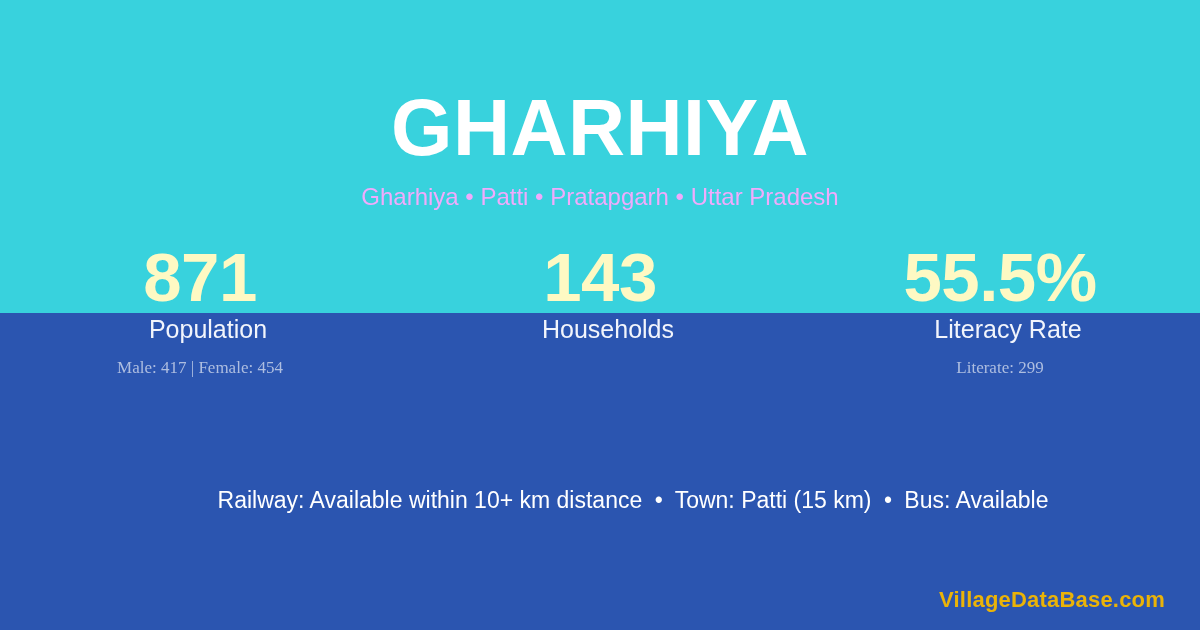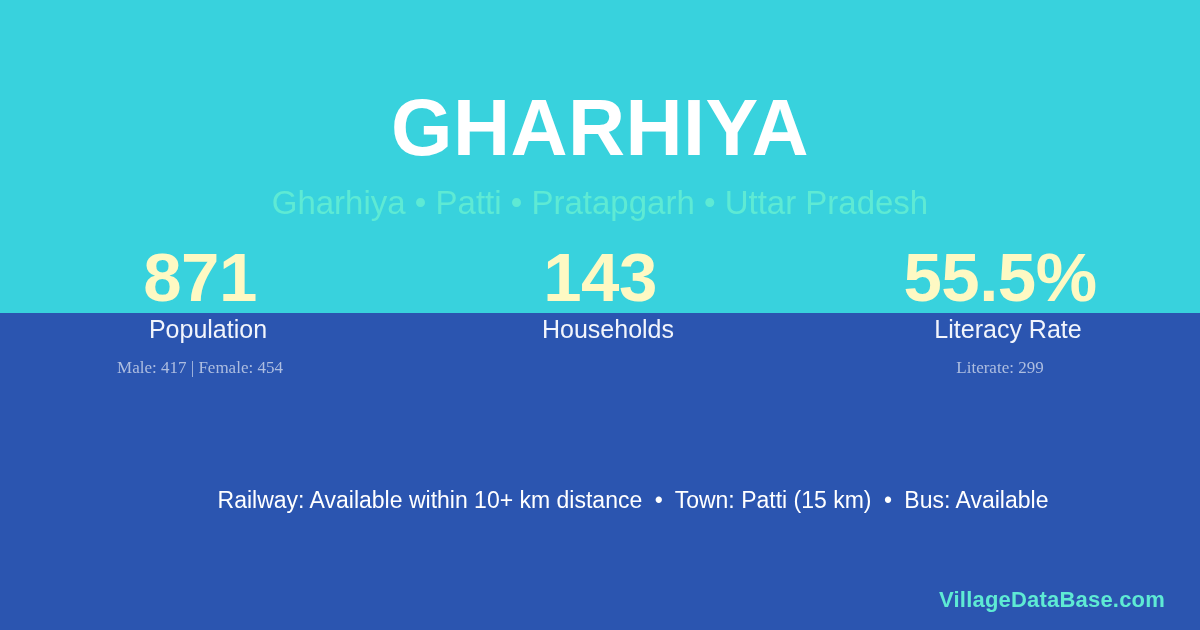--- a/index.html
+++ b/index.html
@@ -56,24 +56,24 @@
     left: 0;
     width: 1200px;
   }
 
   .village-subtitle {
     position: absolute;
     top: 183px;
     left: 0;
     width: 1200px;
     margin: 0;
-    font-size: 33px;
+    font-size: 24px;
     font-weight: 400;
     line-height: 1.2;
-    color: #5eead4;
+    color: #f0abfc;
   }
 
   
   .stats-row {
     position: absolute;
     left: 0;
     top: 243px;
     width: 1200px;
     display: flex;
     flex-direction: row;
@@ -137,21 +137,21 @@
 
   
   .footer-brand {
     position: absolute;
     right: 35px;
     bottom: 17px;
     font-size: 22px;
     font-weight: 700;
     line-height: 26px;
     letter-spacing: 0.2px;
-    color: #5eead4;
+    color: #eab308;
     z-index: 3;
   }
 </style>
 </head>
 <body>
 
 <div class="card">
 
   <div class="band-teal"></div>
 

